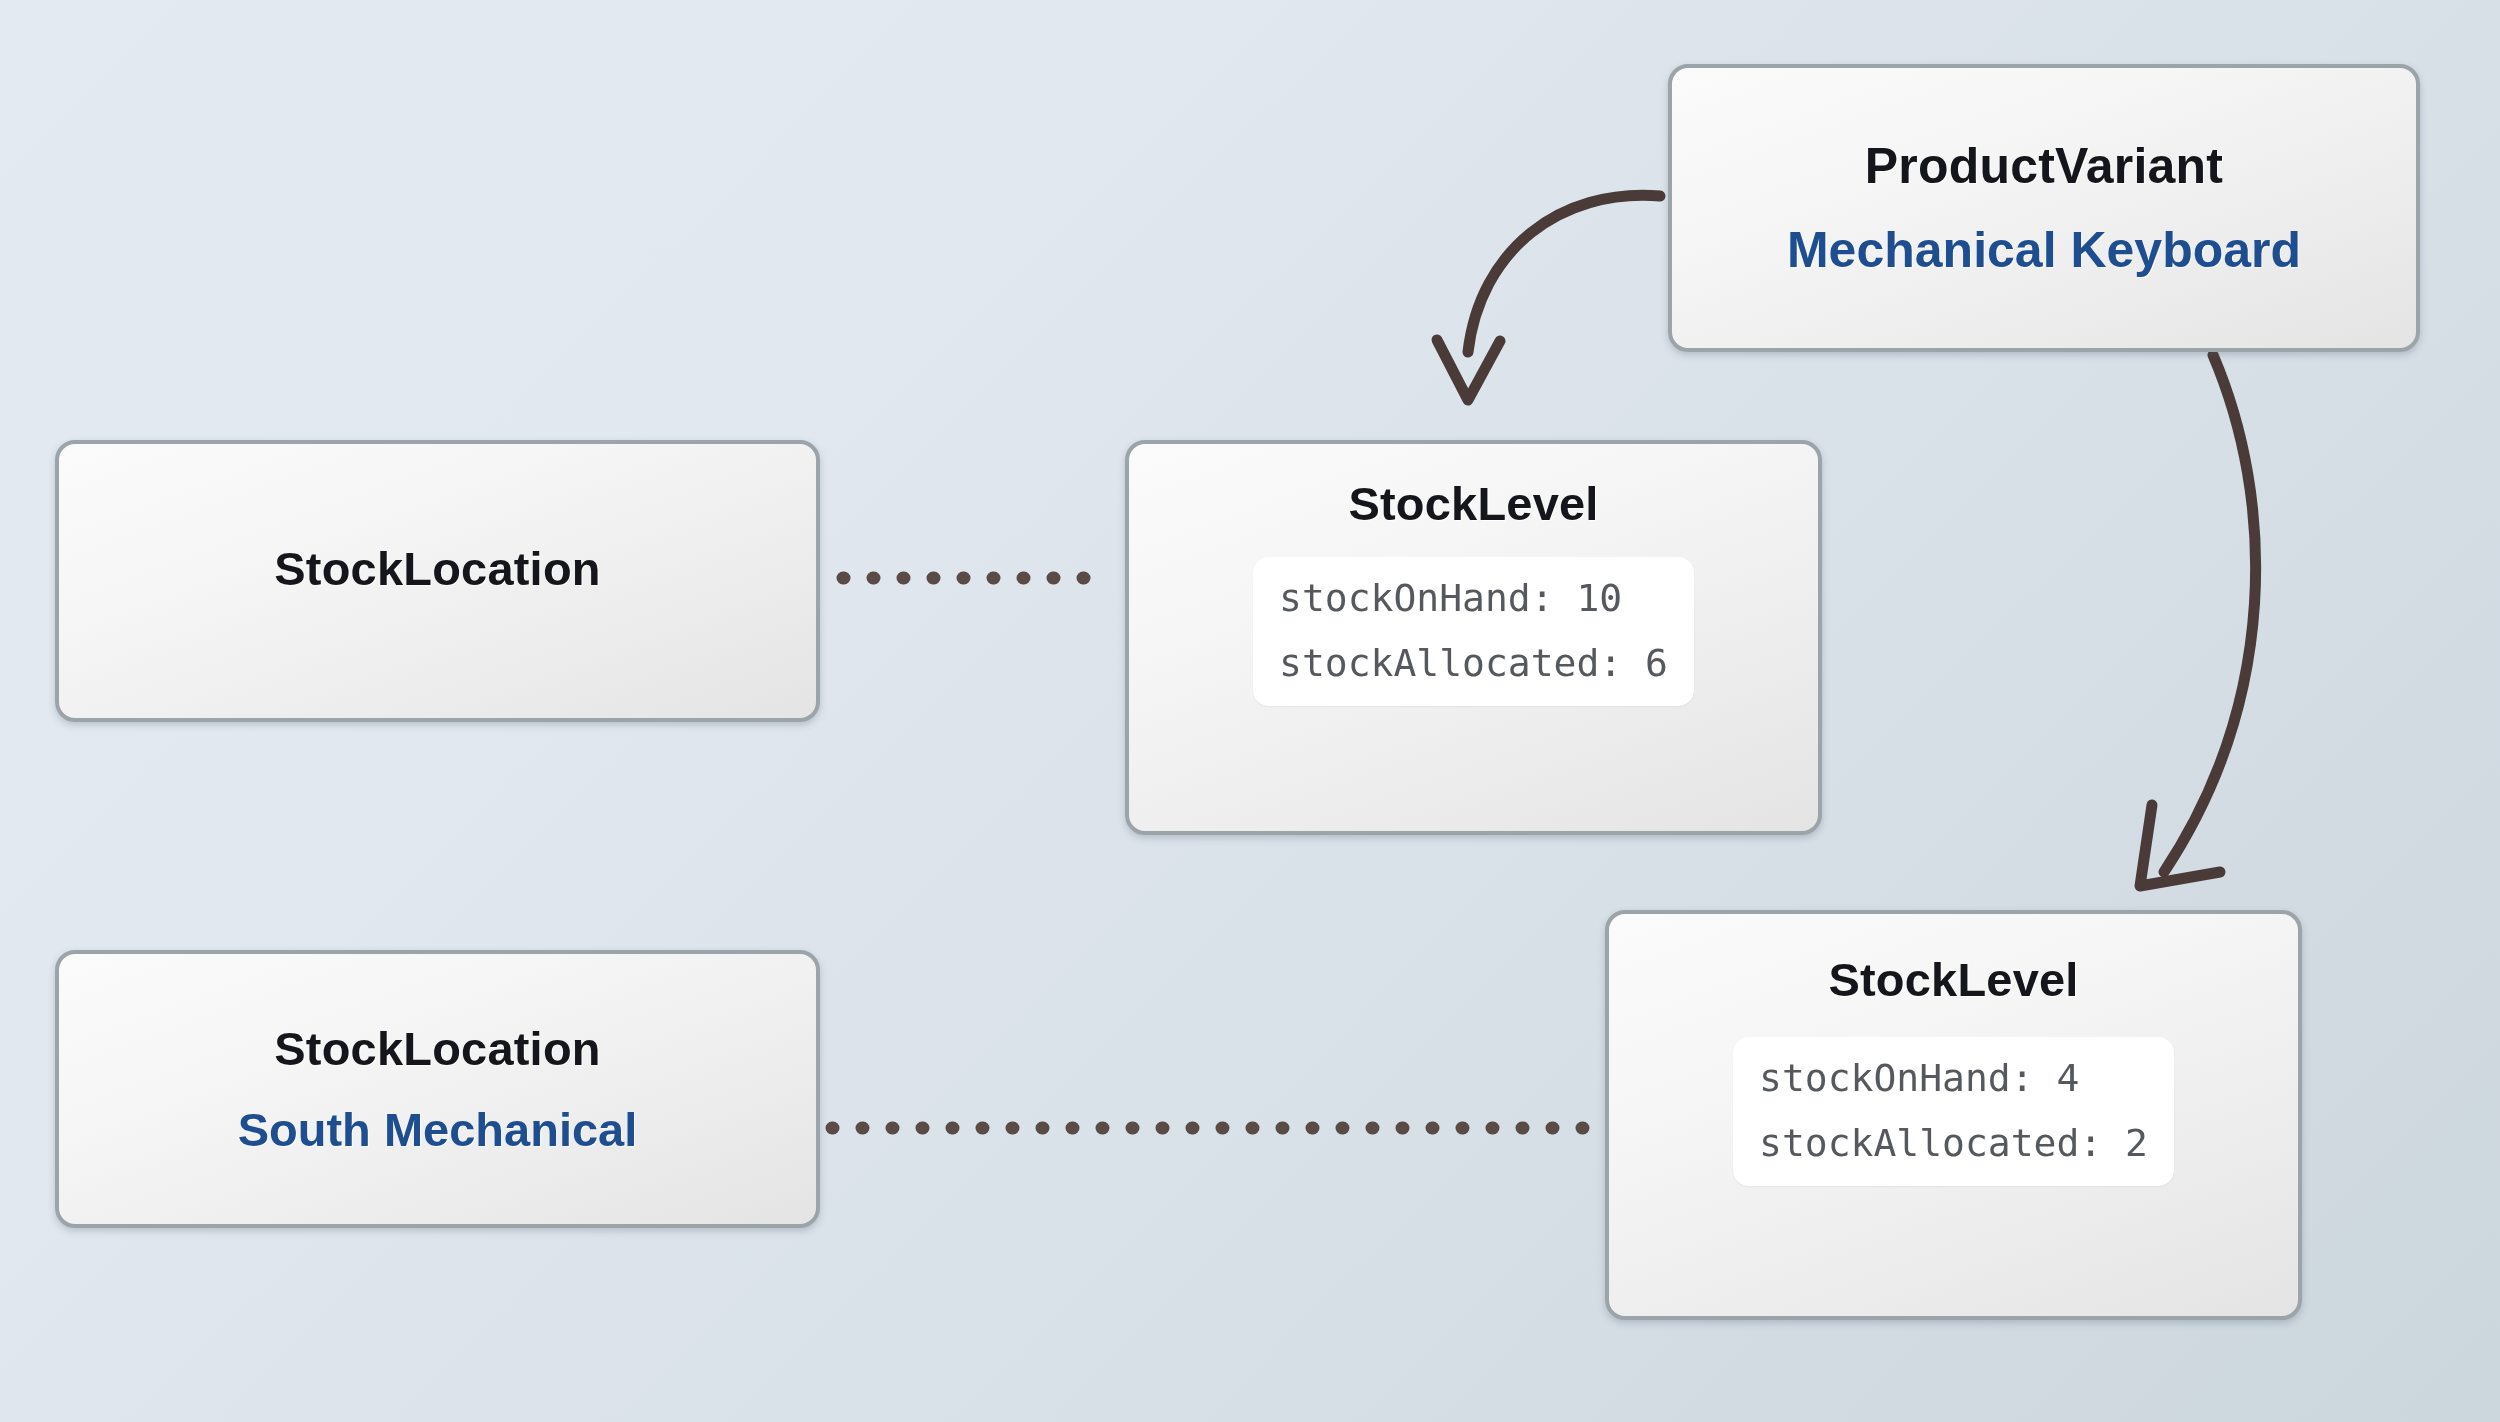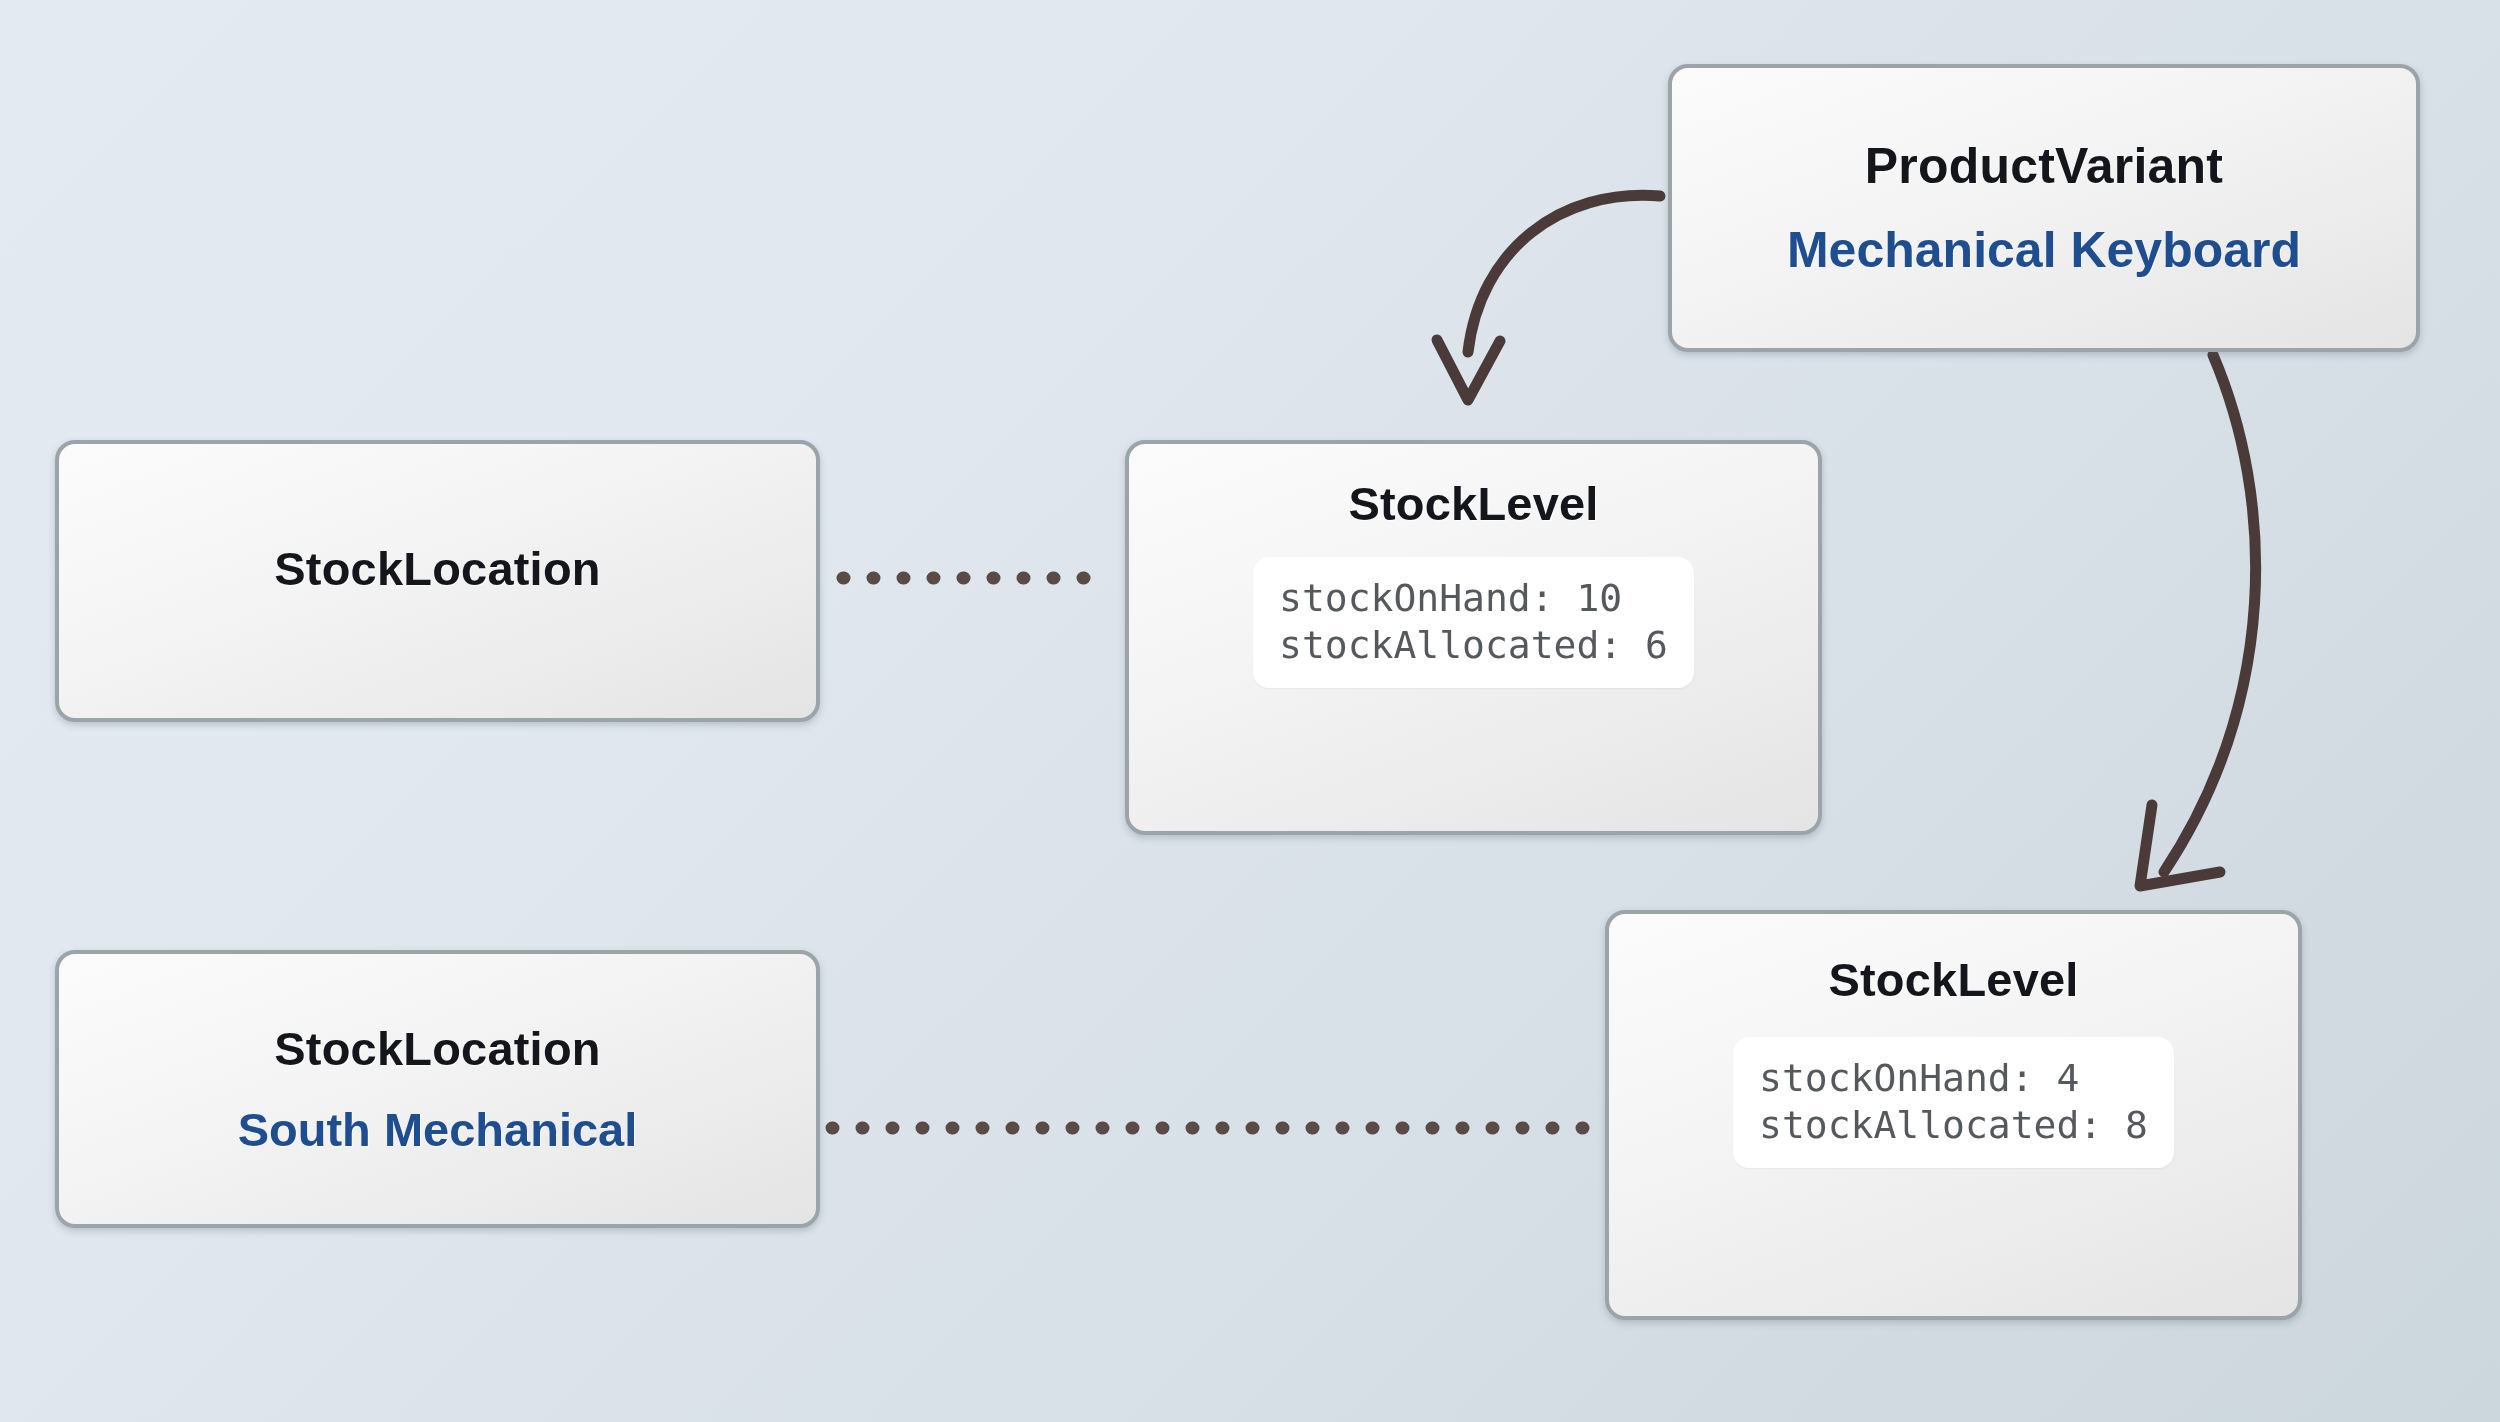--- a/index.html
+++ b/index.html
@@ -61,21 +61,21 @@
   .node.two-line .node-title { margin-bottom: 26px; }
 
   
   .fields {
     background: #ffffff;
     border-radius: 16px;
     padding: 20px 26px 22px 26px;
     box-shadow: 0 1px 2px rgba(0,0,0,0.05);
     display: flex;
     flex-direction: column;
-    gap: 4px;
+    gap: 22px;
   }
   .field-line {
     font-family: "DejaVu Sans Mono", "Liberation Mono", monospace;
     font-size: 38px;
     color: #55595d;
     white-space: pre;
     line-height: 1.12;
   }
 
   
@@ -147,17 +147,17 @@
 
   <div class="node two-line" id="node-stock-location-south">
     <div class="node-title">StockLocation</div>
     <div class="node-subtitle">South Mechanical</div>
   </div>
 
   <div class="node" id="node-stock-level-south">
     <div class="node-title">StockLevel</div>
     <div class="fields">
       <div class="field-line">stockOnHand: 4</div>
-      <div class="field-line">stockAllocated: 8</div>
+      <div class="field-line">stockAllocated: 2</div>
     </div>
   </div>
 
 </div>
 
 </body></html>

